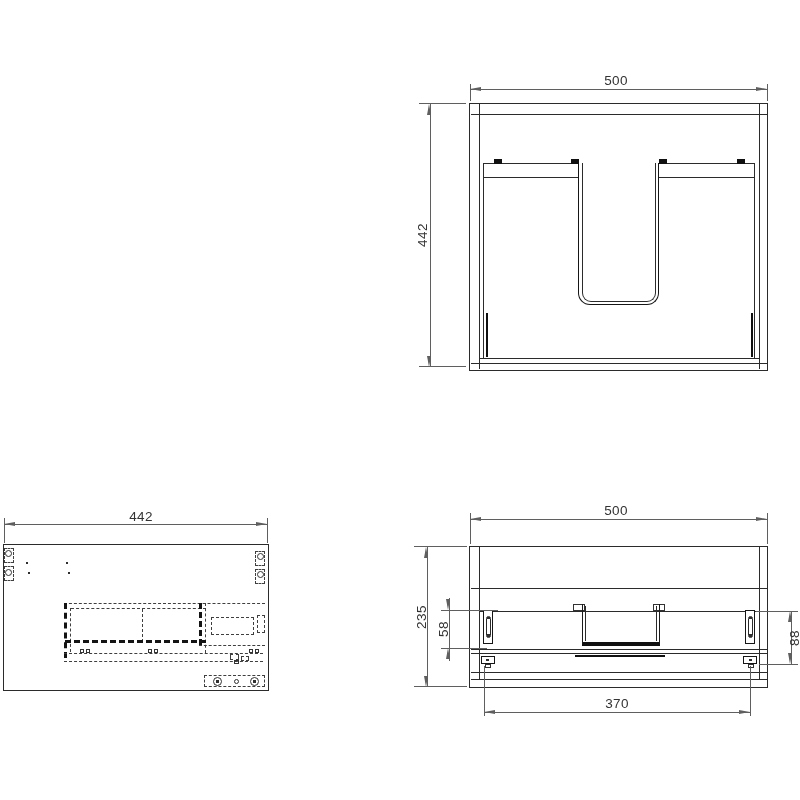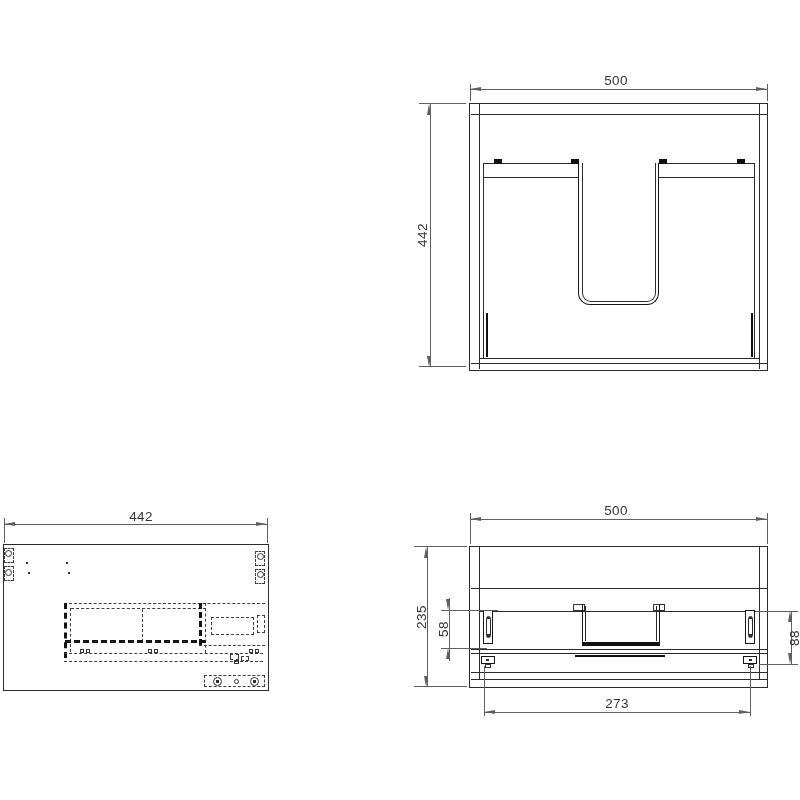--- a/index.html
+++ b/index.html
@@ -189,15 +189,15 @@
   <div class="dl" style="left:790.5px;top:610.5px;width:1px;height:54px;"></div>
   <div class="ar ar-u" style="left:788px;top:610.5px;"></div>
   <div class="ar ar-d" style="left:788px;top:653px;"></div>
   <div class="dt vt" style="left:770px;top:630.5px;">88</div>
 
   <div class="dl" style="left:483.5px;top:666px;width:1px;height:50px;"></div>
   <div class="dl" style="left:749.5px;top:666px;width:1px;height:50px;"></div>
   <div class="dl" style="left:484px;top:711.5px;width:266px;height:1px;"></div>
   <div class="ar ar-l" style="left:484px;top:709.5px;"></div>
   <div class="ar ar-r" style="left:739px;top:709.5px;"></div>
-  <div class="dt" style="left:592px;top:697px;">273</div>
+  <div class="dt" style="left:592px;top:697px;">370</div>
 
 </div>
 
 </body></html>

